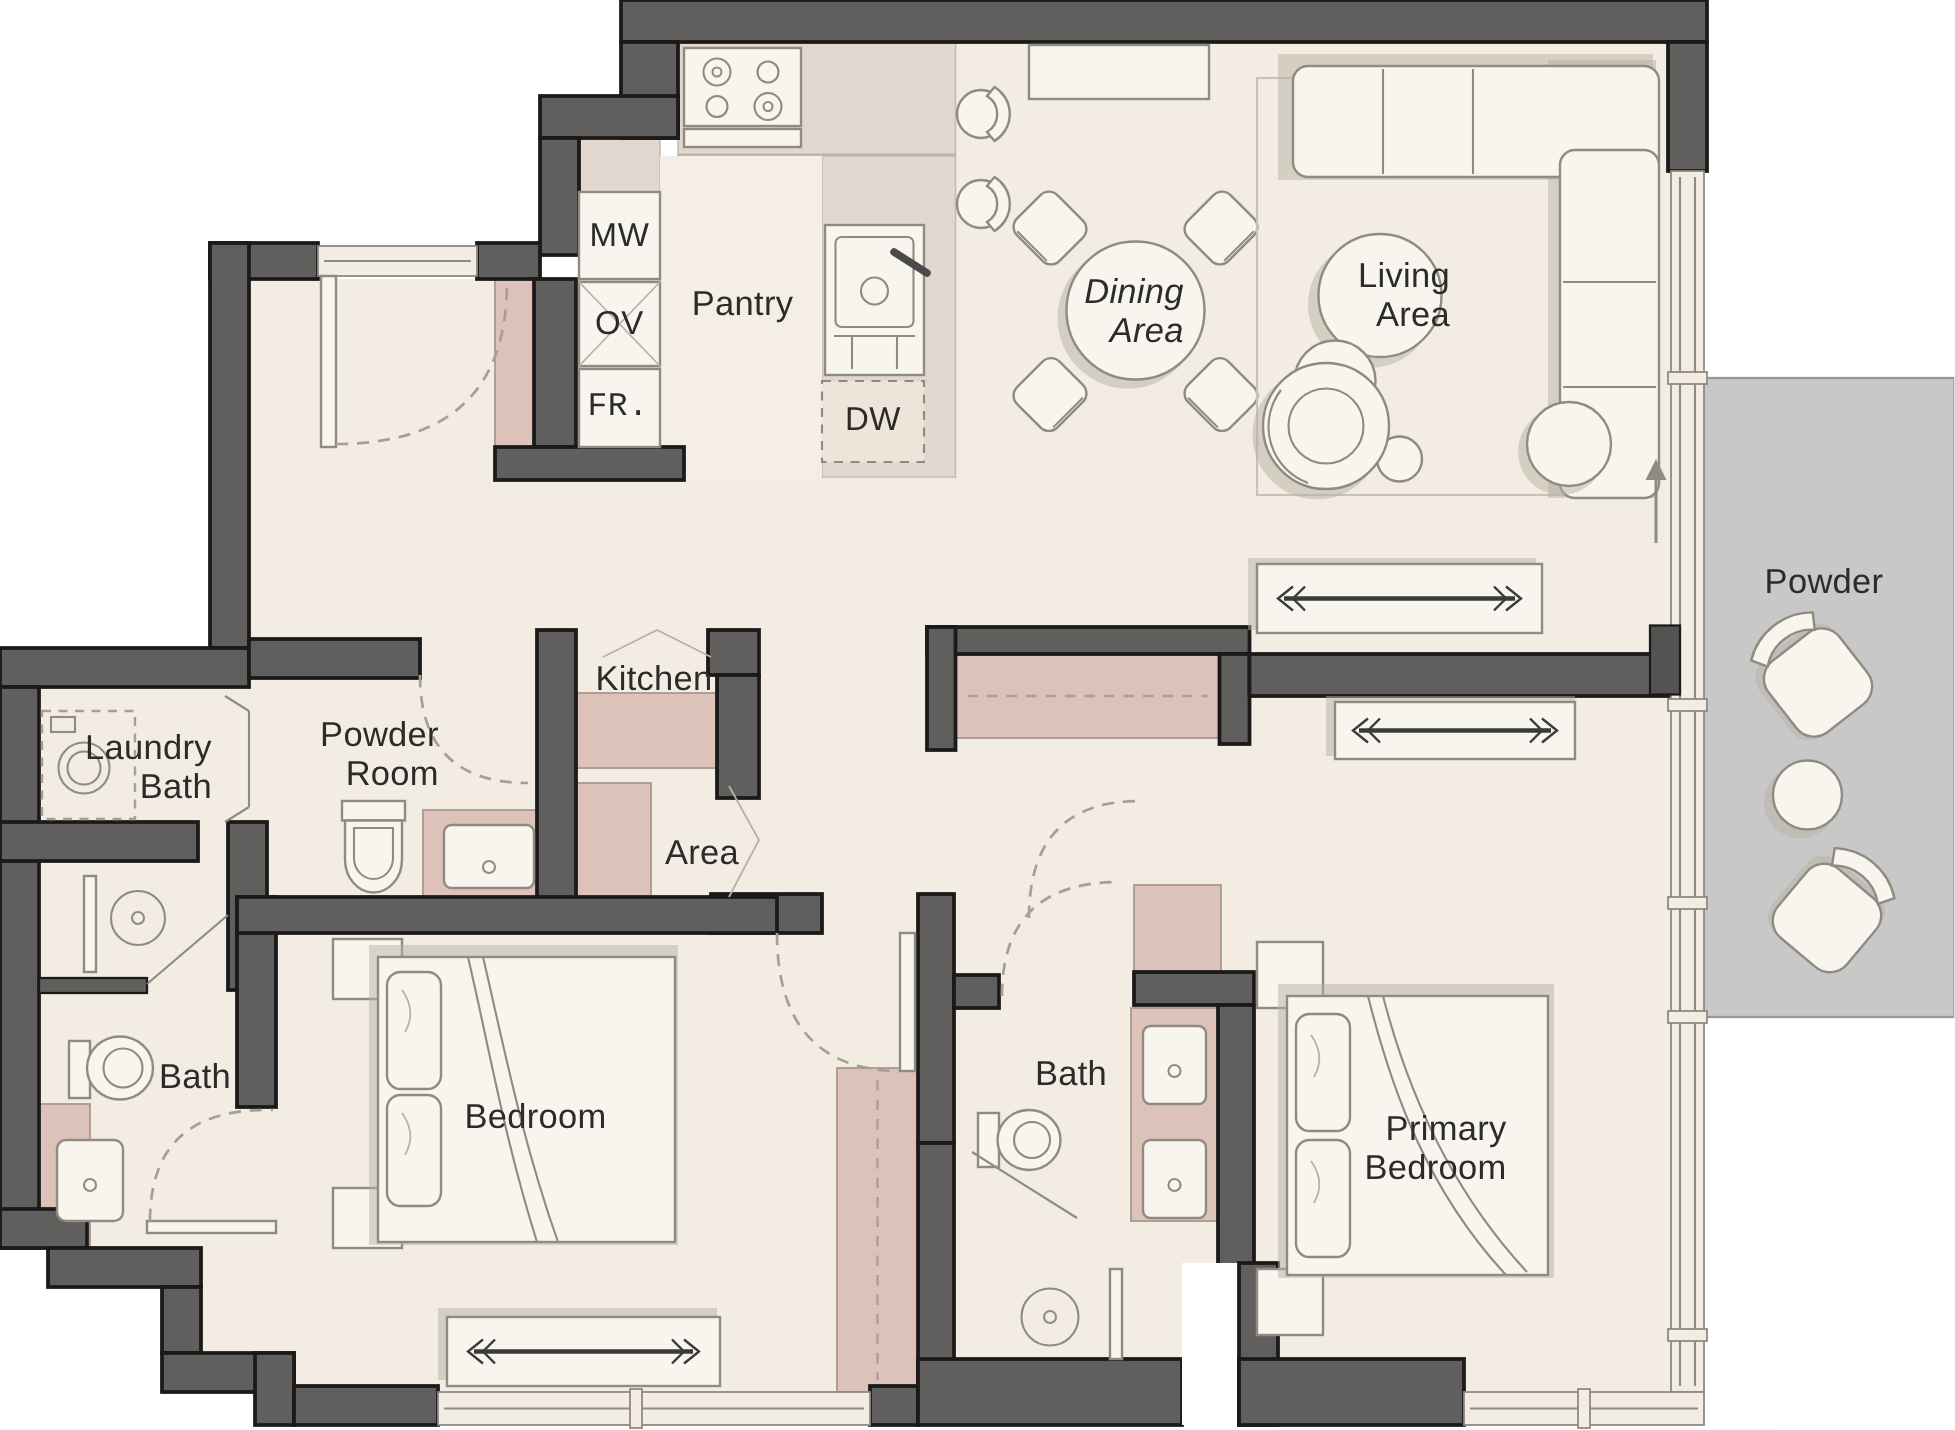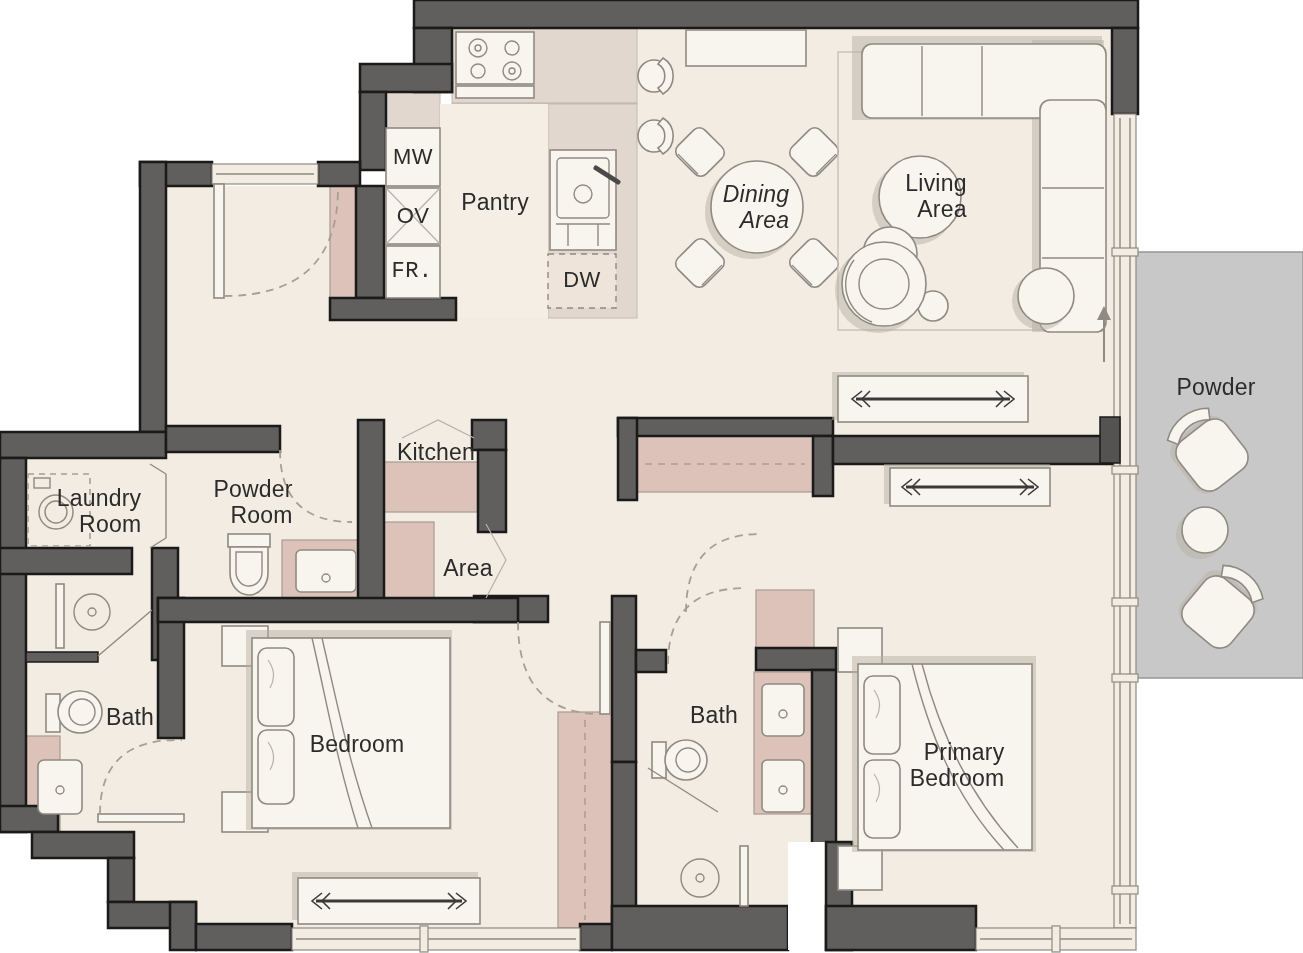--- a/index.html
+++ b/index.html
@@ -368,21 +368,21 @@
   <div class="lbl sm" style="left:413px;top:157px;">MW</div>
   <div class="lbl sm" style="left:413px;top:216px;">OV</div>
   <div class="lbl sm" style="left:412px;top:272px;font-family:Liberation Mono, monospace;">FR.</div>
   <div class="lbl sm" style="left:582px;top:280px;">DW</div>
   <div class="lbl" style="left:756px;top:208px;font-style:italic;">Dining
 Area</div>
   <div class="lbl" style="left:936px;top:197px;">Living
 Area</div>
   <div class="lbl" style="left:1216px;top:388px;">Powder</div>
   <div class="lbl" style="left:99px;top:512px;">Laundry
-Room</div>
+Bath</div>
   <div class="lbl" style="left:253px;top:503px;">Powder
 Room</div>
   <div class="lbl" style="left:436px;top:453px;">Kitchen</div>
   <div class="lbl" style="left:468px;top:569px;">Area</div>
   <div class="lbl" style="left:130px;top:718px;">Bath</div>
   <div class="lbl" style="left:357px;top:745px;">Bedroom</div>
   <div class="lbl" style="left:714px;top:716px;">Bath</div>
   <div class="lbl" style="left:957px;top:766px;">Primary
 Bedroom</div>
 </div>

